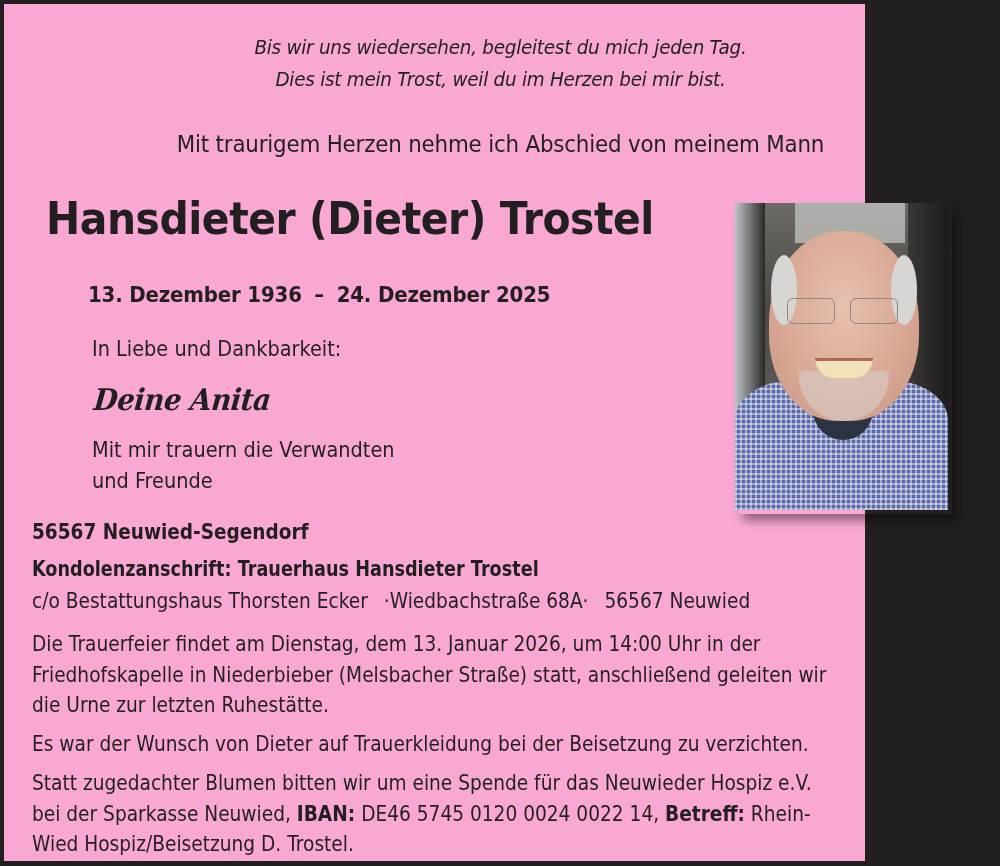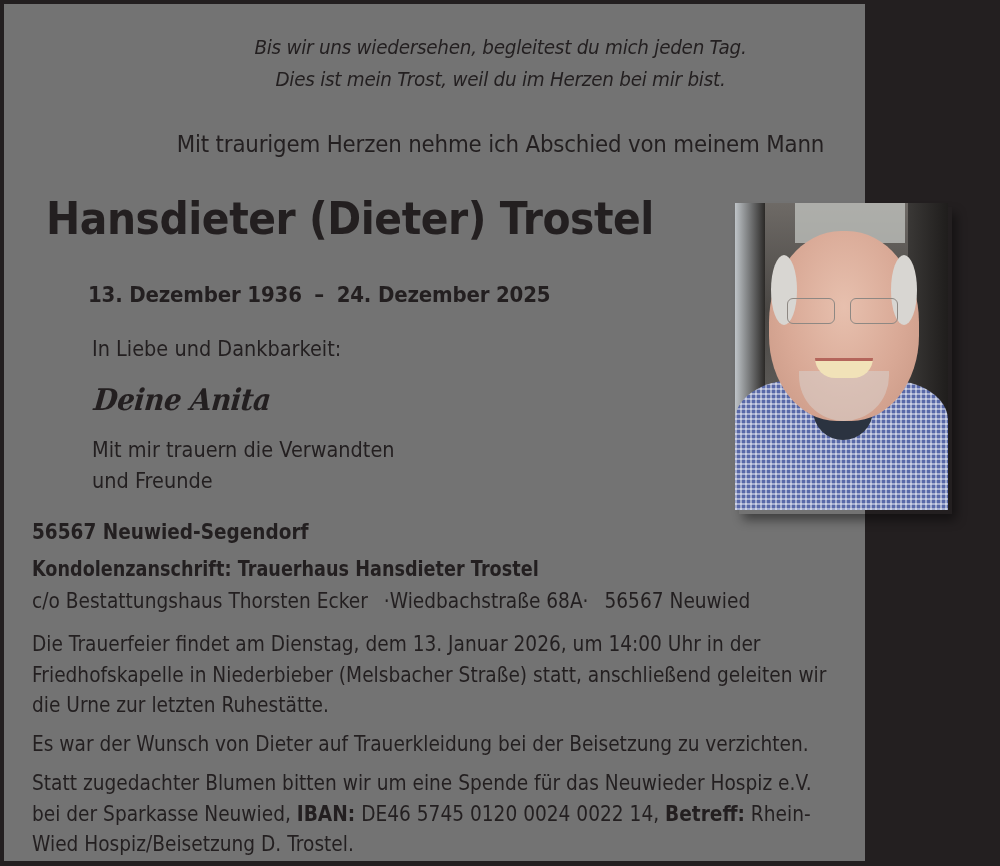--- a/index.html
+++ b/index.html
@@ -3,21 +3,21 @@
   <meta charset="utf-8">
   <style>
     * { margin: 0; padding: 0; box-sizing: border-box; }
     html, body { width: 1000px; height: 866px; background: #231f20; overflow: hidden; }
     body { position: relative; font-family: "DejaVu Sans", "Liberation Sans", sans-serif; color: #231f20; }
 
     .page {
       position: absolute;
       left: 4px; top: 4px;
       width: 861px; height: 857px;
-      background: #737373;
+      background: #f9a8d4;
     }
 
     .abs { position: absolute; white-space: nowrap; }
 
     .poem {
       left: 0; width: 993px; text-align: center;
       font-family: "DejaVu Sans", sans-serif;
       font-style: italic;
       font-size: 20px;
       letter-spacing: -0.3px;

